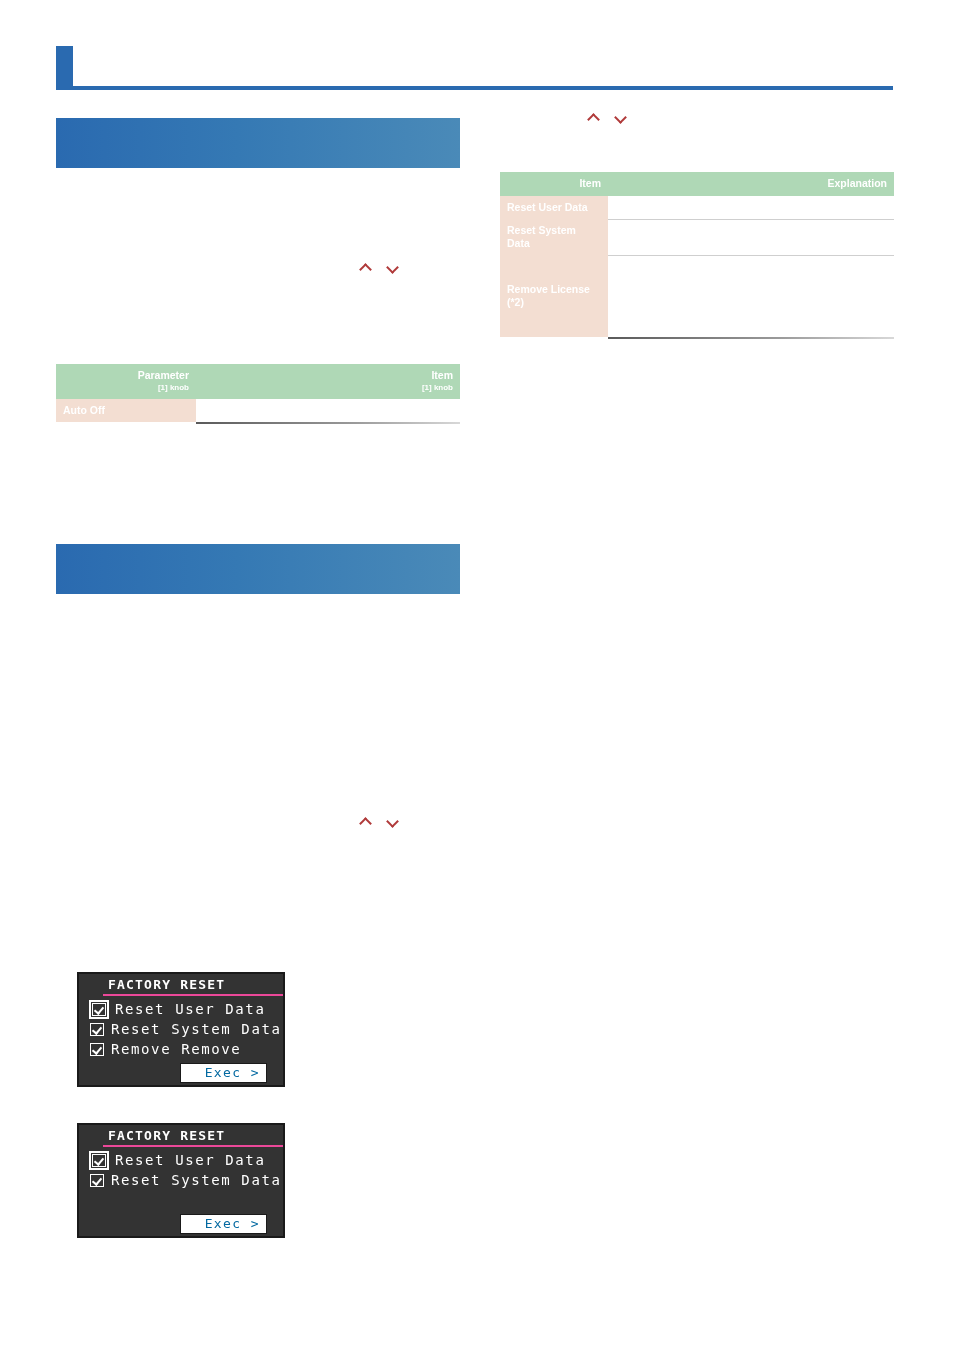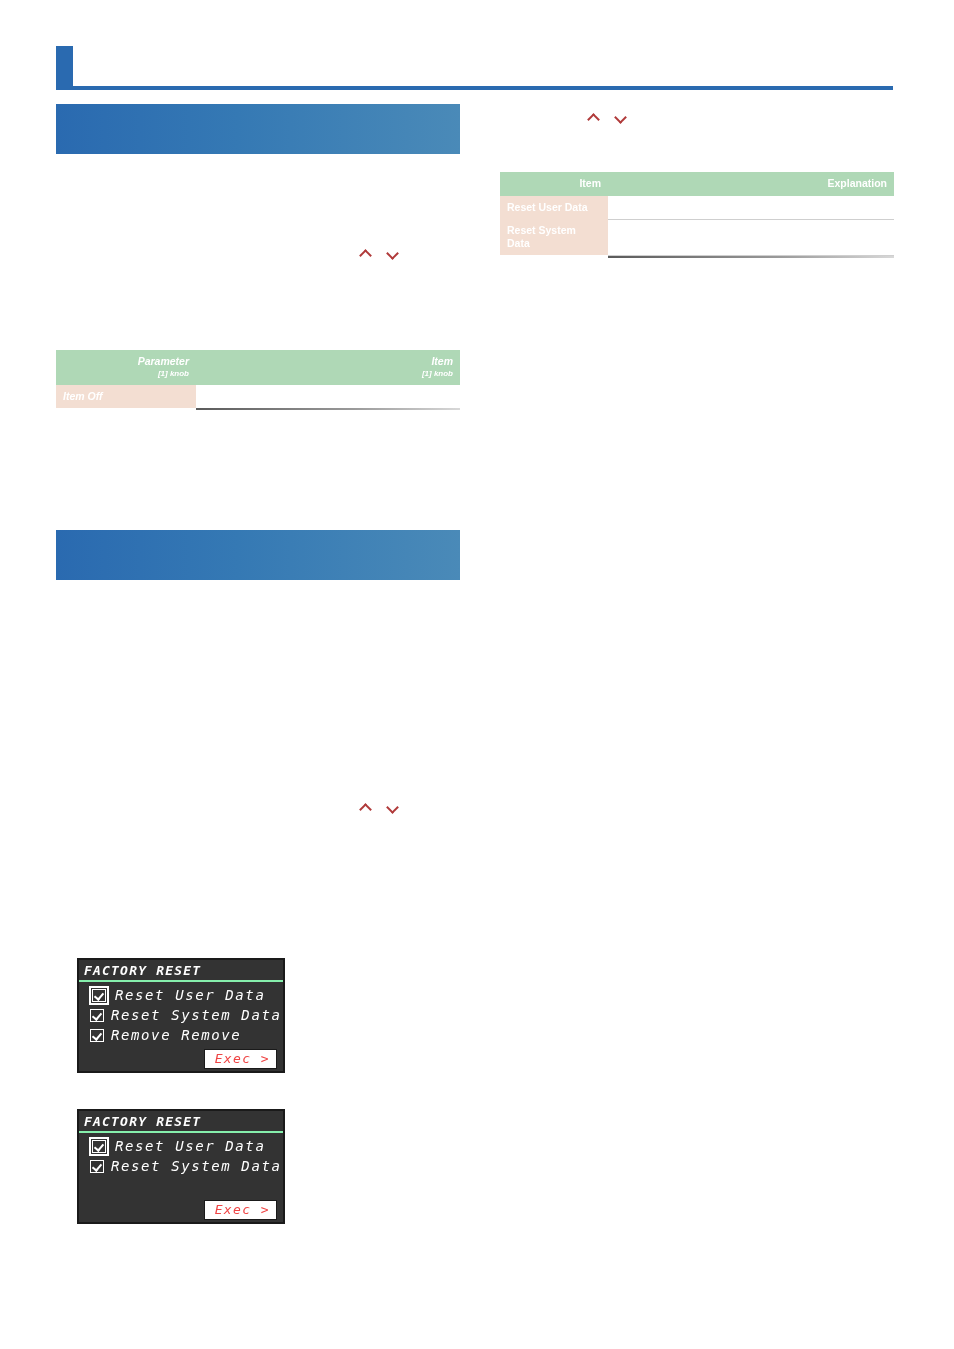--- a/index.html
+++ b/index.html
@@ -39,23 +39,22 @@
     font-size: 15px;
     font-weight: bold;
     color: #ffffff;
     letter-spacing: .2px;
     white-space: nowrap;
   }
 
   
   .col-left {
     position: absolute;
-    left: 56px; top: 104px;
+    left: 56px; top: 118px;
     width: 404px;
-    font-style: italic;
   }
   .col-right {
     position: absolute;
     left: 500px; top: 108px;
     width: 394px;
   }
 
   
   .section-band {
     width: 404px;
@@ -178,23 +177,24 @@
     padding: 0;
     position: relative;
     font-family: "DejaVu Sans Mono", monospace;
     color: #ffffff;
     margin-top: 14px;
   }
   .lcd-title {
     font-size: 13px;
     letter-spacing: 1.2px;
     padding: 3px 5px 2px 5px;
-    border-bottom: 2px solid #86efac;
+    border-bottom: 2px solid #ec4899;
     white-space: nowrap;
     font-weight: bold;
+    margin-left: 24px;
   }
   .lcd-body {
     padding: 3px 4px 2px 4px;
     min-height: 62px;
   }
   .lcd-row {
     display: flex;
     align-items: center;
     height: 20px;
     white-space: nowrap;
@@ -229,26 +229,26 @@
     letter-spacing: 1.6px;
     line-height: 18px;
   }
   .lcd-foot {
     display: flex;
     justify-content: flex-end;
     padding: 0 0 2px 0;
   }
   .lcd-exec {
     background: #ffffff;
-    color: #ef4444;
+    color: #0369a1;
     font-size: 13px;
     letter-spacing: 1.4px;
-    padding: 1px 6px 2px 10px;
+    padding: 1px 6px 2px 24px;
     border: 1px solid #1a1a1a;
-    margin-right: 6px;
+    margin-right: 16px;
   }
   .lcd-spacer { height: 20px; }
 
   .lcd-wrap { margin-left: 21px; }
   .lcd-caption {
     font-size: 10px;
     color: #ffffff;
     margin: 6px 0 0 21px;
     line-height: 15px;
   }
@@ -296,21 +296,21 @@
             <span class="sub">[1] knob</span>
           </th>
           <th>
             <span>Item</span>
             <span class="sub">[1] knob</span>
           </th>
         </tr>
       </thead>
       <tbody>
         <tr class="last">
-          <td class="key">Item Off</td>
+          <td class="key">Auto Off</td>
           <td class="val"></td>
         </tr>
       </tbody>
     </table>
     <div class="table-footrule indent"></div>
   </div>
 
   <p class="para" style="margin-top:14px;"></p>
   <p class="para"></p>
   <p class="para"></p>
@@ -414,18 +414,22 @@
       </thead>
       <tbody>
         <tr>
           <td class="key">Reset User Data</td>
           <td class="val"></td>
         </tr>
         <tr>
           <td class="key">Reset System Data</td>
           <td class="val"></td>
         </tr>
+        <tr class="last">
+          <td class="key" style="height:72px;">Remove License (*2)</td>
+          <td class="val"></td>
+        </tr>
       </tbody>
     </table>
     <div class="table-footrule indent-r"></div>
   </div>
 
 </div>
 
 </body></html>

